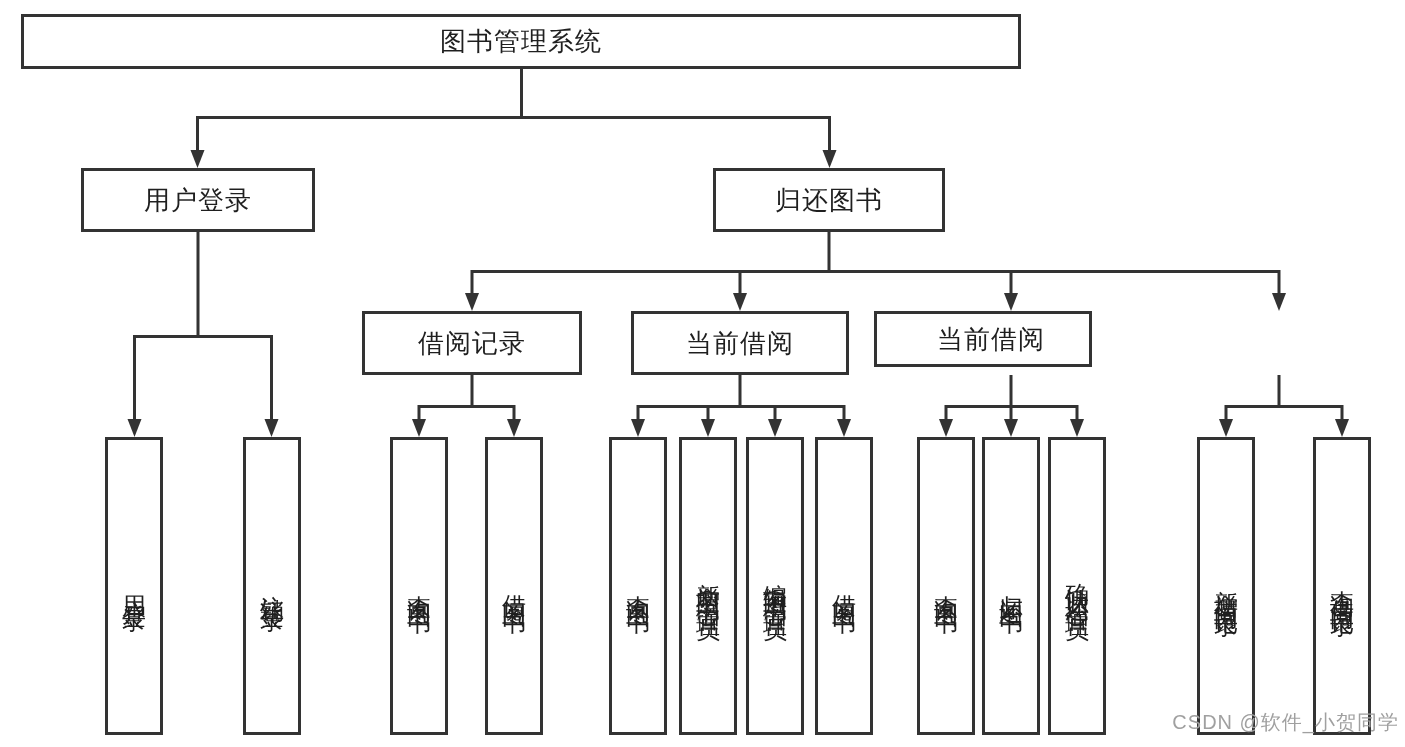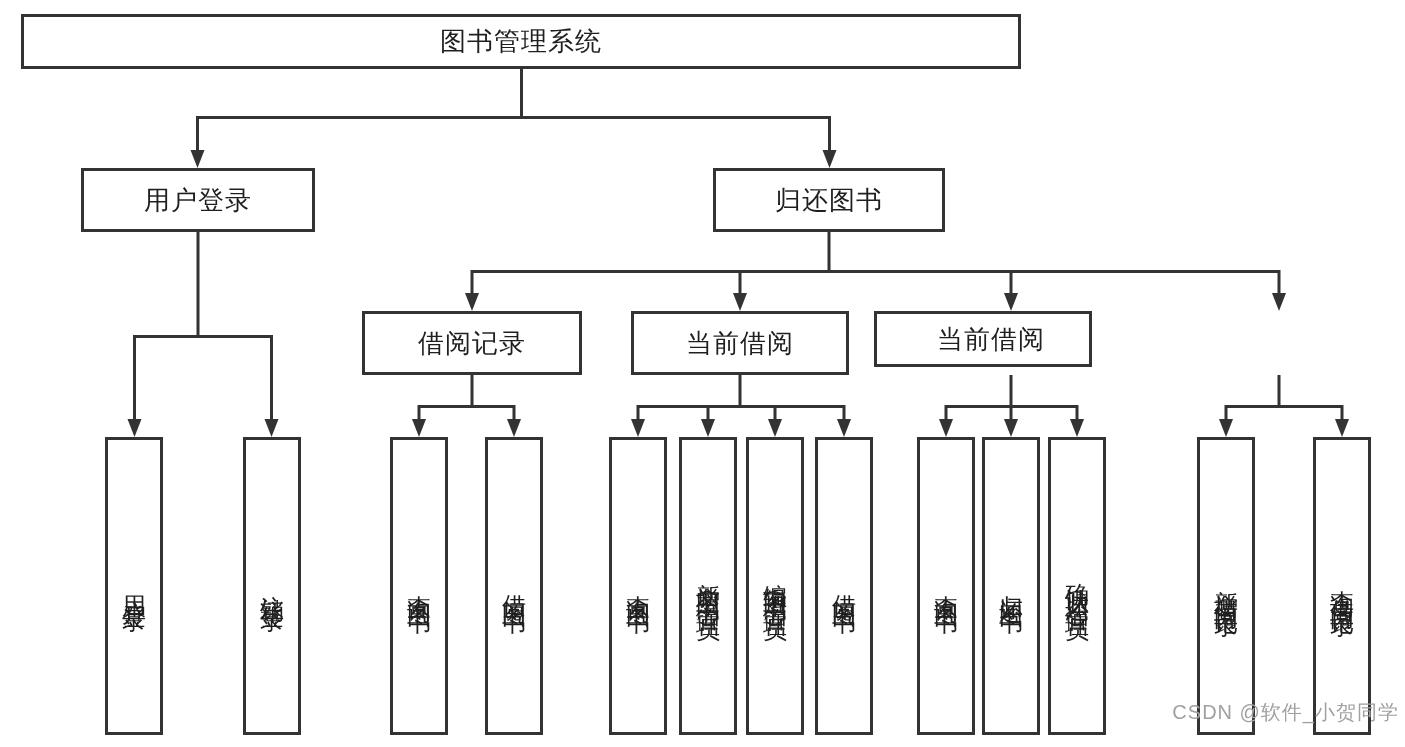--- a/index.html
+++ b/index.html
@@ -32,21 +32,21 @@
   .v-node {
     writing-mode: vertical-rl;
     text-orientation: mixed;
     font-size: 24px;
     letter-spacing: 5px;
     line-height: 1;
   }
   #watermark {
     position: absolute;
     right: 6px;
-    bottom: 21px;
+    bottom: 11px;
     font-size: 20px;
     color: #a0a0a0;
     letter-spacing: 1px;
     z-index: 10;
     white-space: nowrap;
     text-align: center;
   }
 </style>
 </head>
 <body>

